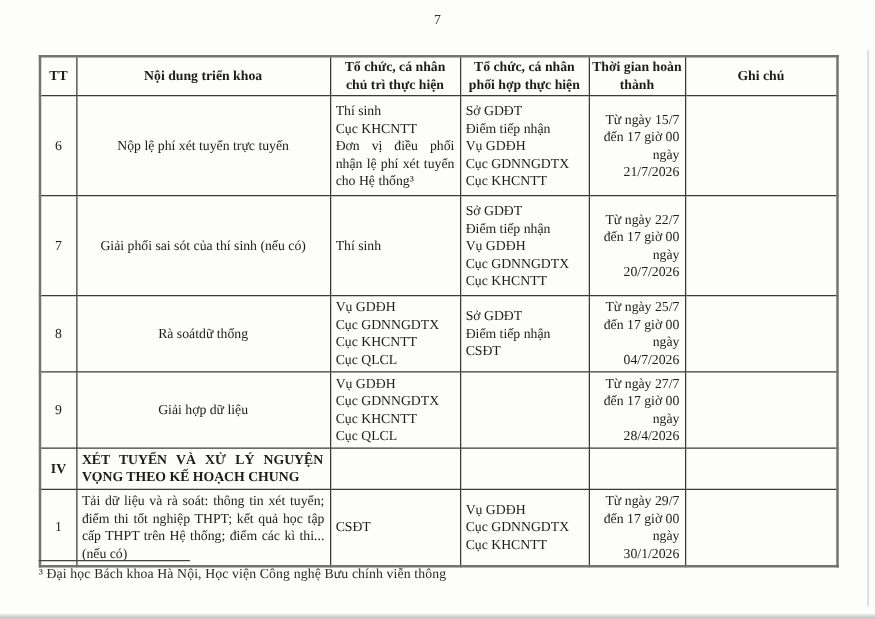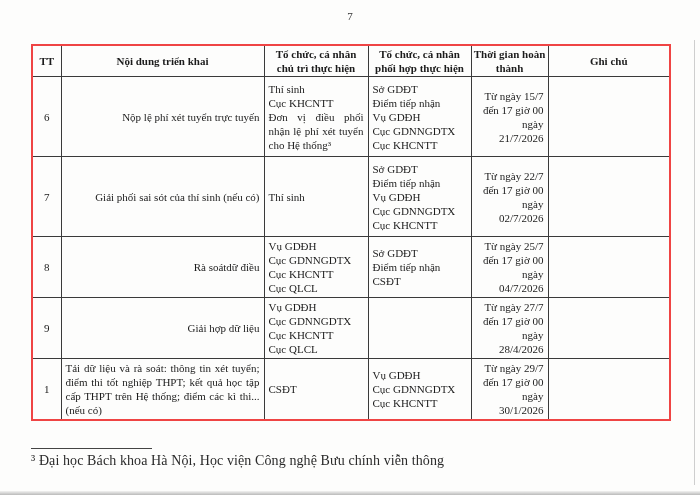--- a/index.html
+++ b/index.html
@@ -28,41 +28,41 @@
     font-size: 11px;
     line-height: 14px;
     color: #1c1c1c;
   }
   table.schedule th, table.schedule td {
     border: 1px solid #3a3a3a;
     padding: 2px 4px;
     vertical-align: middle;
     overflow: hidden;
   }
-  table.schedule { border: 2px solid #ef4444; }
+  table.schedule { border: 2px solid #737373; }
   table.schedule thead th {
     font-weight: bold;
     text-align: center;
     padding: 1px 2px;
   }
   td.tt { text-align: center; }
-  td.content { text-align: right; padding-left: 5px; padding-right: 4px; }
+  td.content { text-align: center; padding-left: 5px; padding-right: 4px; }
   td.lines { white-space: pre-line; text-align: left; padding-left: 5px; }
   td.time { text-align: right; white-space: pre-line; padding-left: 1px; padding-right: 1px; }
   td.just { text-align: justify; }
   tr.section-row td { font-weight: bold; }
   tr.section-row td.content { text-align: justify; padding-right: 5px; }
   .footnote-rule {
     position: absolute; left: 31px; top: 448px;
     width: 121px; height: 0;
     border-top: 1px solid #444;
   }
   .footnote {
     position: absolute; left: 31px; top: 453px;
-    font-size: 14px; color: #2a2a2a;
+    font-size: 11px; color: #2a2a2a;
     letter-spacing: 0.1px;
   }
   .edge-shadow-bottom {
     position: absolute; left: 0; right: 0; bottom: 0;
     height: 4px;
     background: linear-gradient(to bottom, rgba(180,180,180,0.15), rgba(150,150,150,0.65));
   }
   .edge-shadow-right {
     position: absolute; top: 40px; bottom: 10px; right: 5px;
     width: 1px;
@@ -81,21 +81,21 @@
       <col style="width:29px">
       <col style="width:203px">
       <col style="width:104px">
       <col style="width:103px">
       <col style="width:77px">
       <col style="width:122px">
     </colgroup>
     <thead>
       <tr style="height:29px">
         <th>TT</th>
-        <th>Nội dung triển khai</th>
+        <th>Nội dung triển khoa</th>
         <th>Tổ chức, cá nhân chủ trì thực hiện</th>
         <th>Tổ chức, cá nhân phối hợp thực hiện</th>
         <th>Thời gian hoàn thành</th>
         <th>Ghi chú</th>
       </tr>
     </thead>
     <tbody>
       <tr style="height:80px">
         <td class="tt">6</td>
         <td class="content">Nộp lệ phí xét tuyển trực tuyến</td>
@@ -116,26 +116,26 @@
         <td class="tt">7</td>
         <td class="content">Giải phối sai sót của thí sinh (nếu có)</td>
         <td class="lines">Thí sinh</td>
         <td class="lines">Sở GDĐT
 Điểm tiếp nhận
 Vụ GDĐH
 Cục GDNNGDTX
 Cục KHCNTT</td>
         <td class="time">Từ ngày 22/7
 đến 17 giờ 00
-ngày 02/7/2026</td>
+ngày 20/7/2026</td>
         <td class="note"></td>
       </tr>
       <tr style="height:56px">
         <td class="tt">8</td>
-        <td class="content">Rà soátdữ điều</td>
+        <td class="content">Rà soátdữ thống</td>
         <td class="lines">Vụ GDĐH
 Cục GDNNGDTX
 Cục KHCNTT
 Cục QLCL</td>
         <td class="lines">Sở GDĐT
 Điểm tiếp nhận
 CSĐT</td>
         <td class="time">Từ ngày 25/7
 đến 17 giờ 00
 ngày 04/7/2026</td>
@@ -147,20 +147,28 @@
         <td class="lines">Vụ GDĐH
 Cục GDNNGDTX
 Cục KHCNTT
 Cục QLCL</td>
         <td class="lines"></td>
         <td class="time">Từ ngày 27/7
 đến 17 giờ 00
 ngày 28/4/2026</td>
         <td class="note"></td>
       </tr>
+      <tr class="section-row" style="height:30px">
+        <td class="tt">IV</td>
+        <td class="content">XÉT TUYỂN VÀ XỬ LÝ NGUYỆN VỌNG THEO KẾ HOẠCH CHUNG</td>
+        <td class="lines"></td>
+        <td class="lines"></td>
+        <td class="time"></td>
+        <td class="note"></td>
+      </tr>
       <tr style="height:59px">
         <td class="tt">1</td>
         <td class="content just">Tải dữ liệu và rà soát: thông tin xét tuyển; điểm thi tốt nghiệp THPT; kết quả học tập cấp THPT trên Hệ thống; điểm các kì thi... (nếu có)</td>
         <td class="lines">CSĐT</td>
         <td class="lines">Vụ GDĐH
 Cục GDNNGDTX
 Cục KHCNTT</td>
         <td class="time">Từ ngày 29/7
 đến 17 giờ 00
 ngày 30/1/2026</td>

